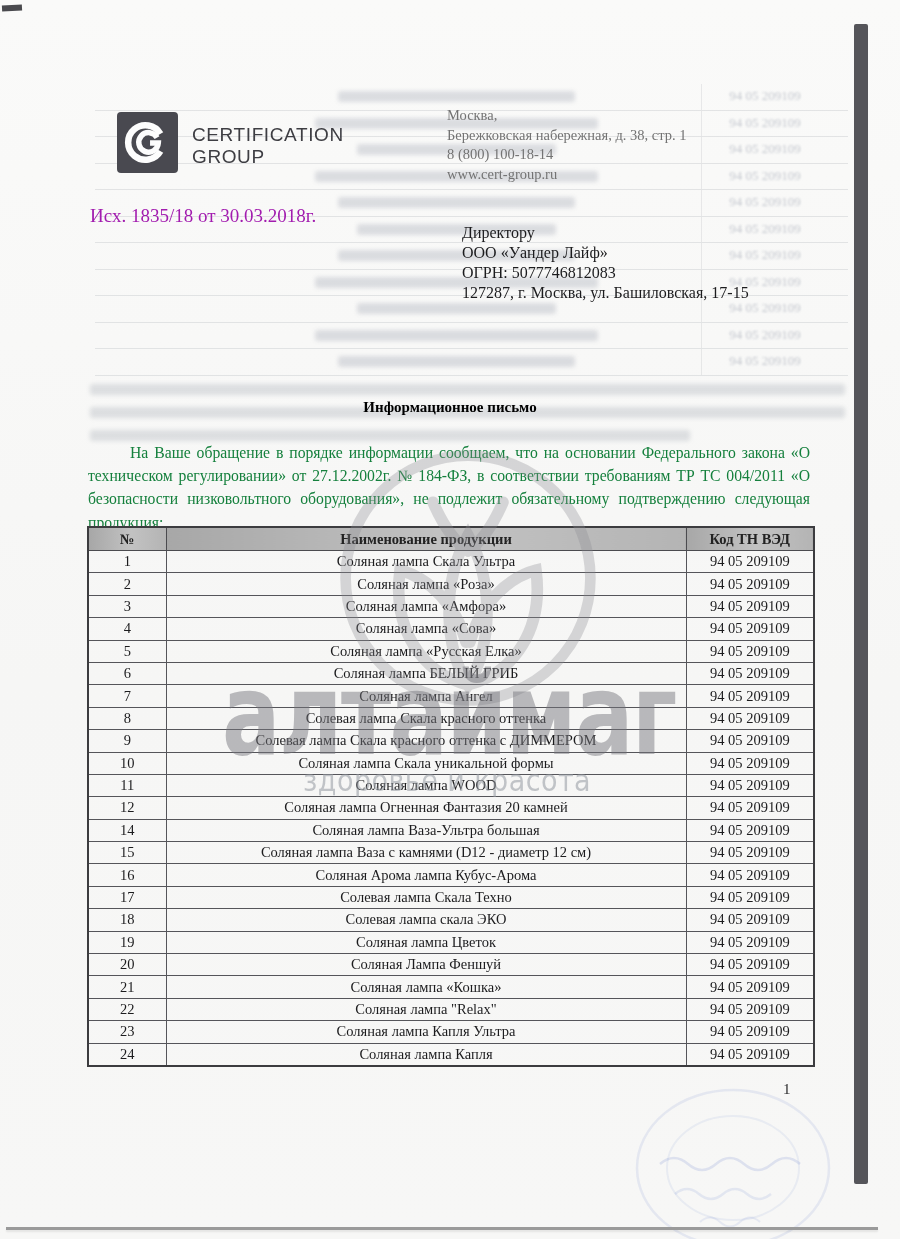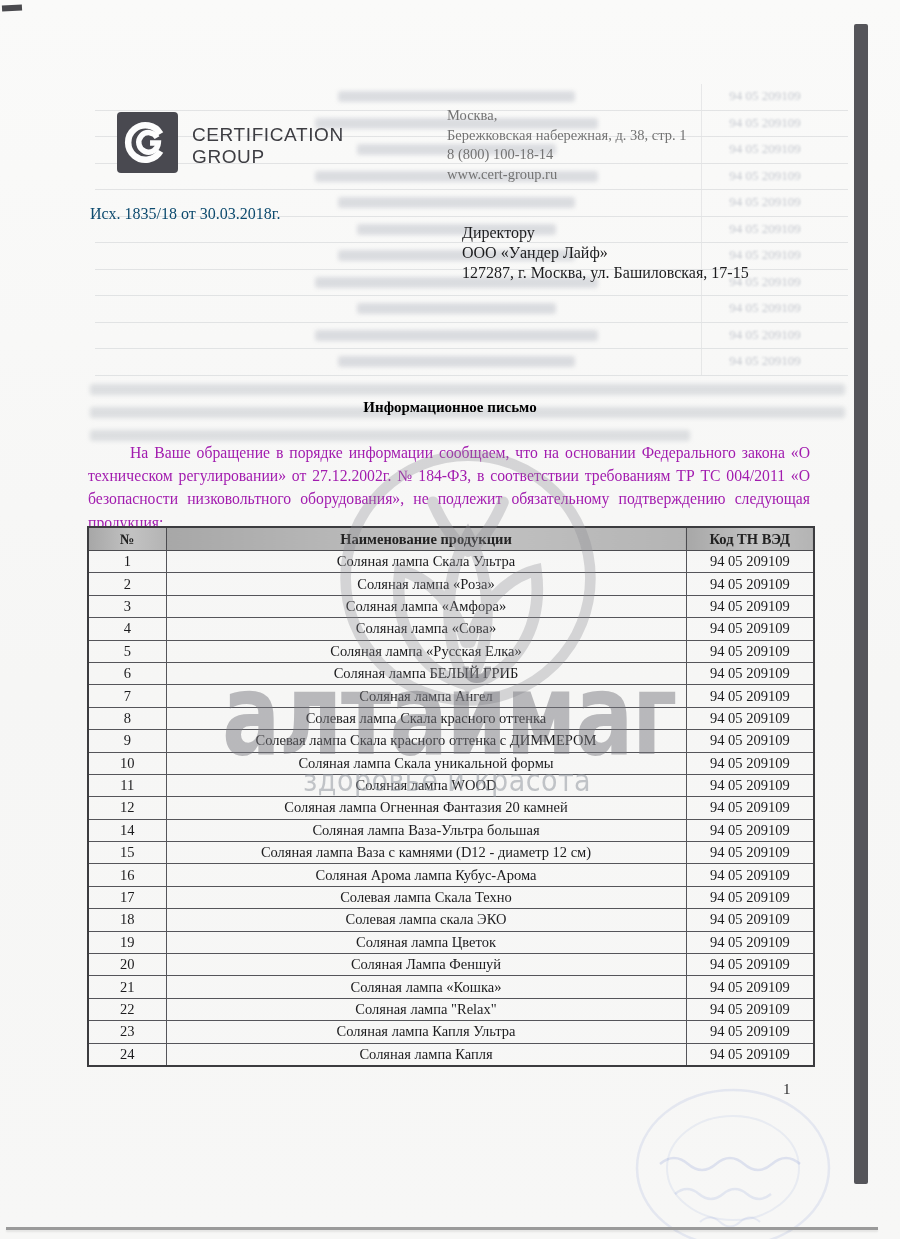--- a/index.html
+++ b/index.html
@@ -21,25 +21,25 @@
   .g-name i{display:block;height:11px;background:rgba(150,156,168,.35);border-radius:3px;filter:blur(2px);}
   .ghost-row:nth-child(odd) .g-name i{width:62%;}
   .ghost-row:nth-child(even) .g-name i{width:74%;}
   .ghost-row:nth-child(3n) .g-name i{width:52%;}
   .g-code{position:absolute;top:4px;left:615px;width:110px;font-size:13px;color:rgba(145,152,166,.6);filter:blur(1.1px);text-align:center;font-family:"Liberation Serif",serif;}
   .ghost-par{background:rgba(152,158,168,.28);filter:blur(2.2px);border-radius:3px;z-index:0;}
   
   .logo-box{left:117px;top:112px;width:61px;height:61px;background:#494950;border-radius:4px;z-index:2;}
   .logo-text{left:192px;top:124px;font-family:"Liberation Sans","DejaVu Sans",sans-serif;font-weight:normal;font-size:19px;letter-spacing:.6px;color:#3e3e43;line-height:22px;z-index:2;}
   .contact{left:447px;top:106px;font-family:Liberation Serif, serif;font-size:14.5px;color:#737373;line-height:19.5px;z-index:2;}
-  .ref-line{left:90px;top:205px;font-size:16px;color:#0c4a6e;z-index:2;}
+  .ref-line{left:90px;top:205px;font-size:19px;color:#a21caf;z-index:2;}
   .recipient{left:462px;top:223px;font-size:16px;line-height:20px;color:#1c1c1e;z-index:2;font-family:Liberation Serif, serif;}
   
   .letter-title{left:87px;top:399px;width:726px;text-align:center;font-weight:bold;font-size:15px;color:#000000;z-index:2;}
-  .letter-body{left:88px;top:441px;width:722px;font-size:15.7px;line-height:23.2px;text-align:justify;text-indent:42px;word-spacing:1.5px;color:#a21caf;z-index:2;}
+  .letter-body{left:88px;top:441px;width:722px;font-size:15.7px;line-height:23.2px;text-align:justify;text-indent:42px;word-spacing:1.5px;color:#15803d;z-index:2;}
   
   .product-table{left:87px;top:526px;width:726px;border-collapse:collapse;table-layout:fixed;z-index:2;position:absolute;
     border:2px solid #3c3c3f;font-size:14.5px;background:transparent;}
   .product-table th{height:22px;background:linear-gradient(90deg,#a7a7a7,#c2c2c2 55%,#b4b4b4);font-weight:bold;color:#222;
     border:1px solid #4b4b4f;padding:0;line-height:22px;}
   .product-table td{height:21.4px;border:1px solid #55555a;padding:0;text-align:center;line-height:21px;overflow:hidden;white-space:nowrap;color:#1c1c1e;}
   
   .wm-layer{left:0;top:0;width:752px;height:1239px;pointer-events:none;z-index:5;}
   .wm-flower{position:absolute;left:332px;top:442px;width:272px;height:272px;opacity:.32;}
   .wm-brand{position:absolute;left:222px;top:648px;font-family:"DejaVu Sans",sans-serif;font-weight:bold;font-size:114px;letter-spacing:-2px;color:rgba(118,118,124,.48);transform:scaleX(.76);transform-origin:left top;white-space:nowrap;}
@@ -152,20 +152,21 @@
   <div>Бережковская набережная, д. 38, стр. 1</div>
   <div>8 (800) 100-18-14</div>
   <div>www.cert-group.ru</div>
 </div>
 
 <div class="abs ref-line">Исх. 1835/18 от 30.03.2018г.</div>
 
 <div class="abs recipient">
   <div>Директору</div>
   <div>ООО «Уандер Лайф»</div>
+  <div>ОГРН: 5077746812083</div>
   <div>127287, г. Москва, ул. Башиловская, 17-15</div>
 </div>
 
 <div class="abs letter-title">Информационное письмо</div>
 <div class="abs letter-body">На Ваше обращение в порядке информации сообщаем, что на основании Федерального закона «О техническом регулировании» от 27.12.2002г. № 184-ФЗ, в соответствии требованиям ТР ТС 004/2011 «О безопасности низковольтного оборудования», не подлежит обязательному подтверждению следующая продукция:</div>
 
 <table class="product-table">
   <colgroup>
     <col style="width:78px">
       <col style="width:520px">

